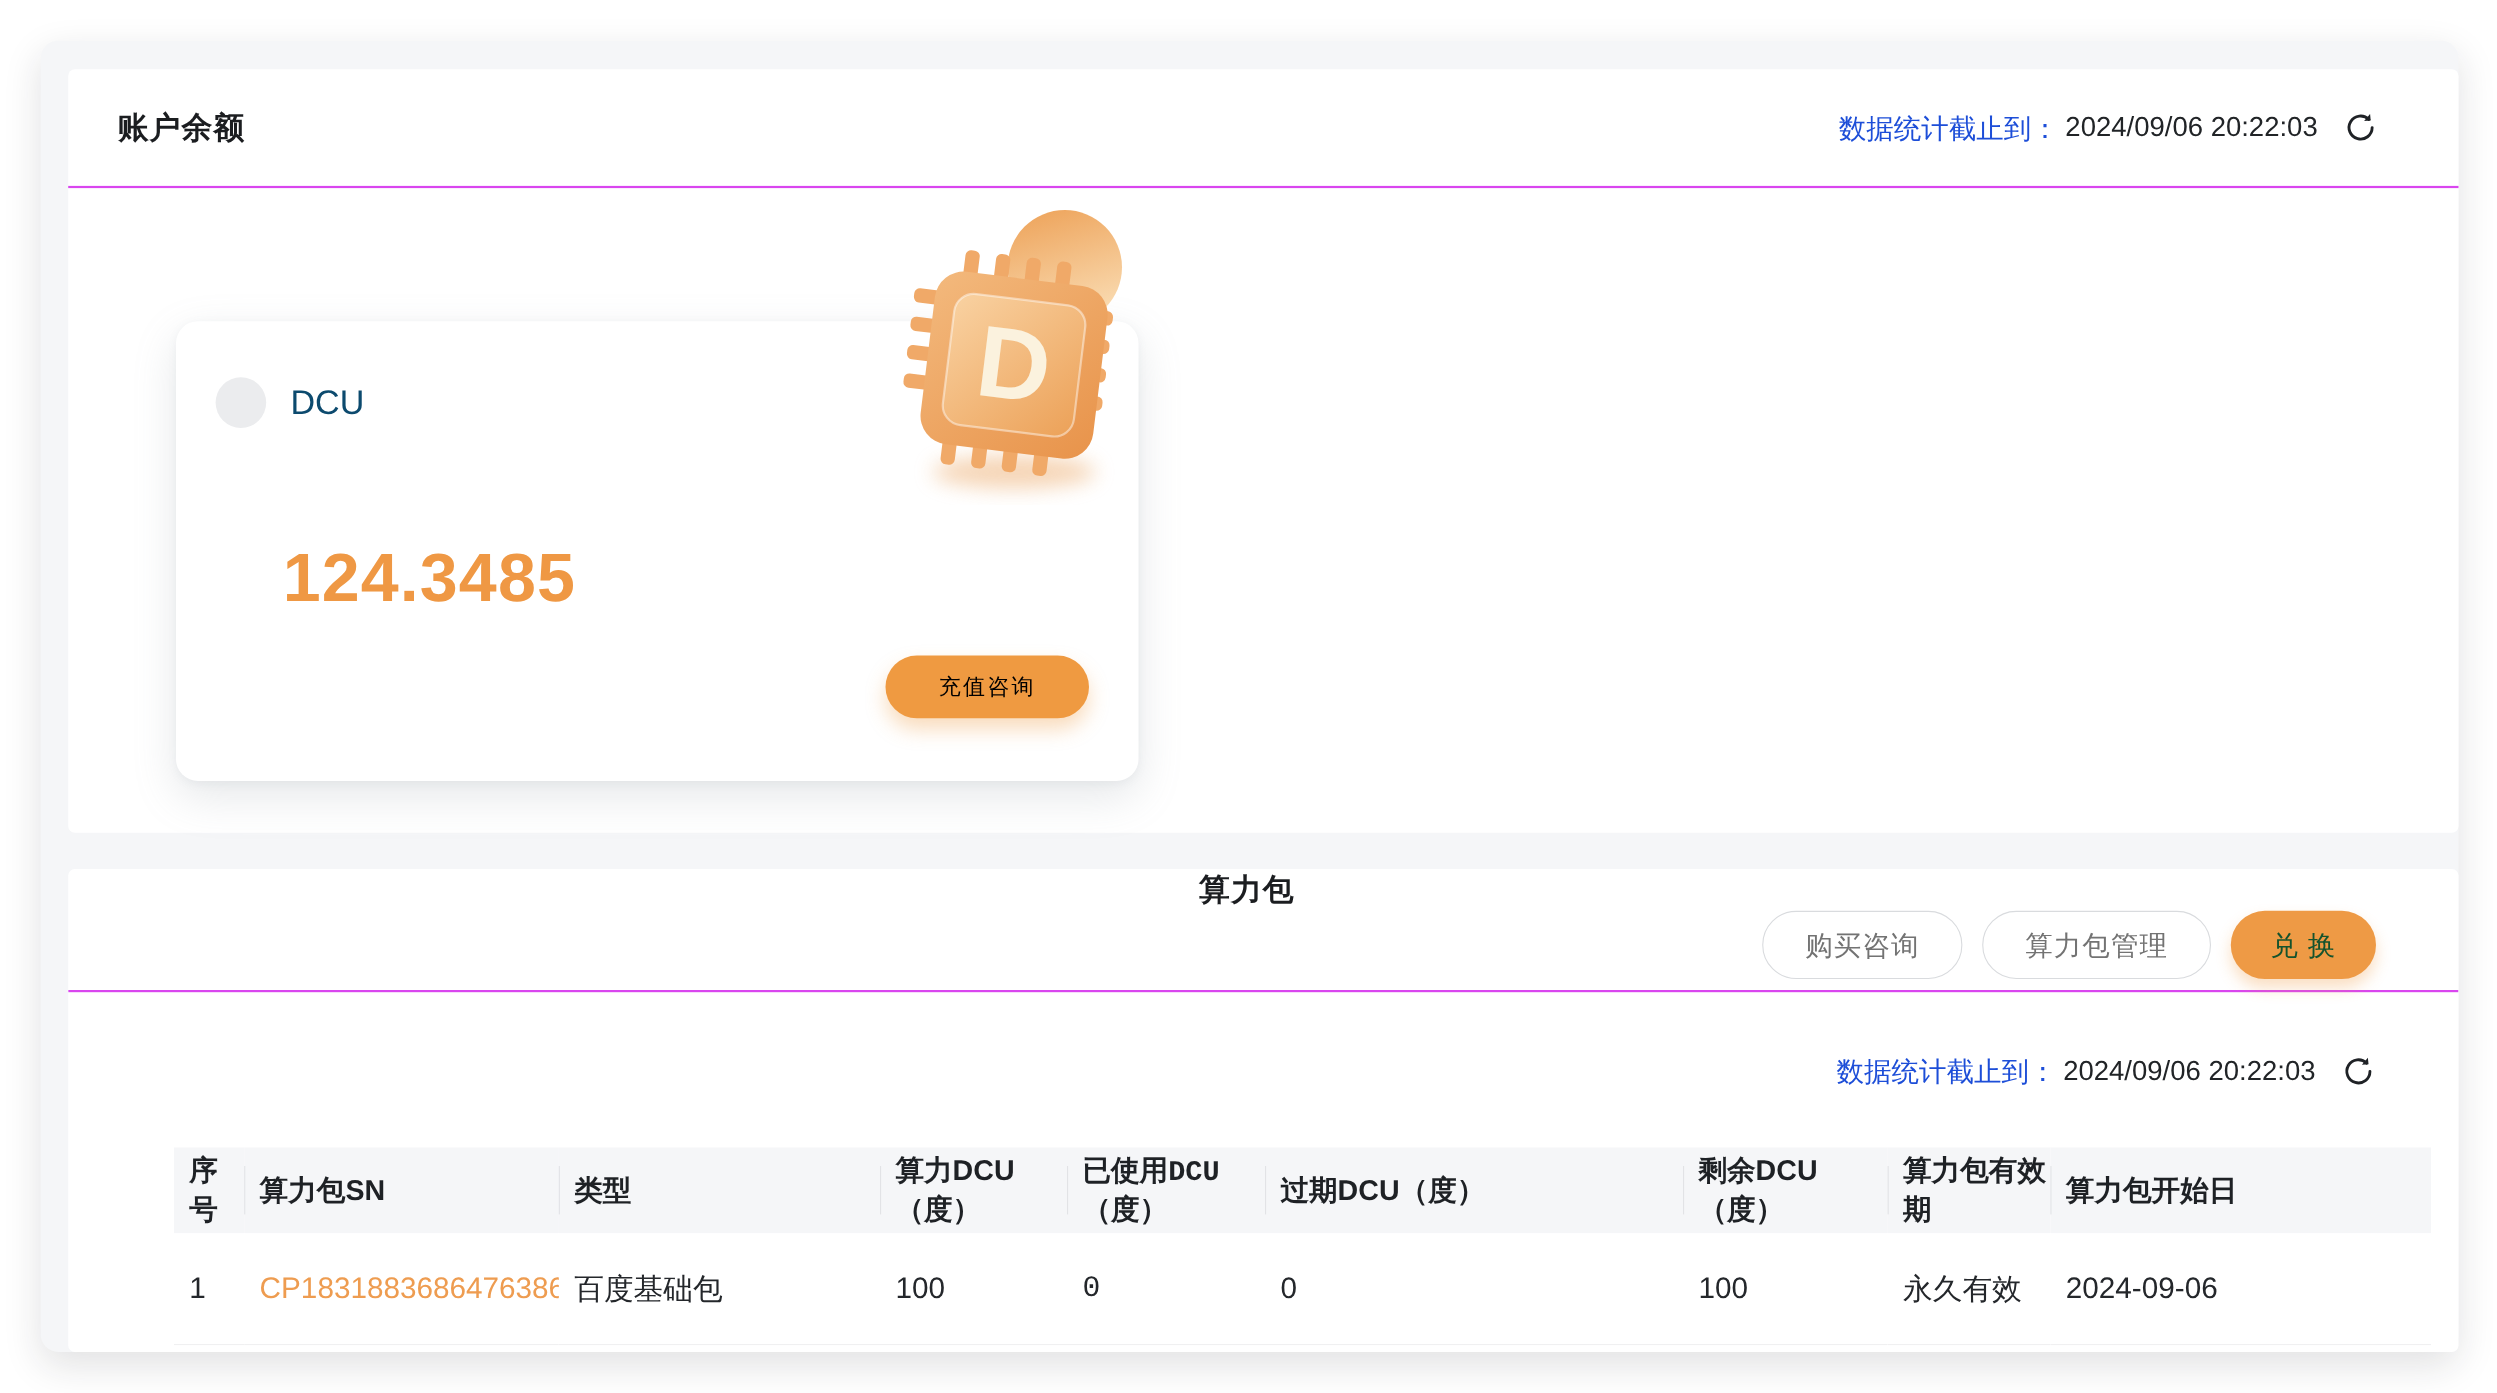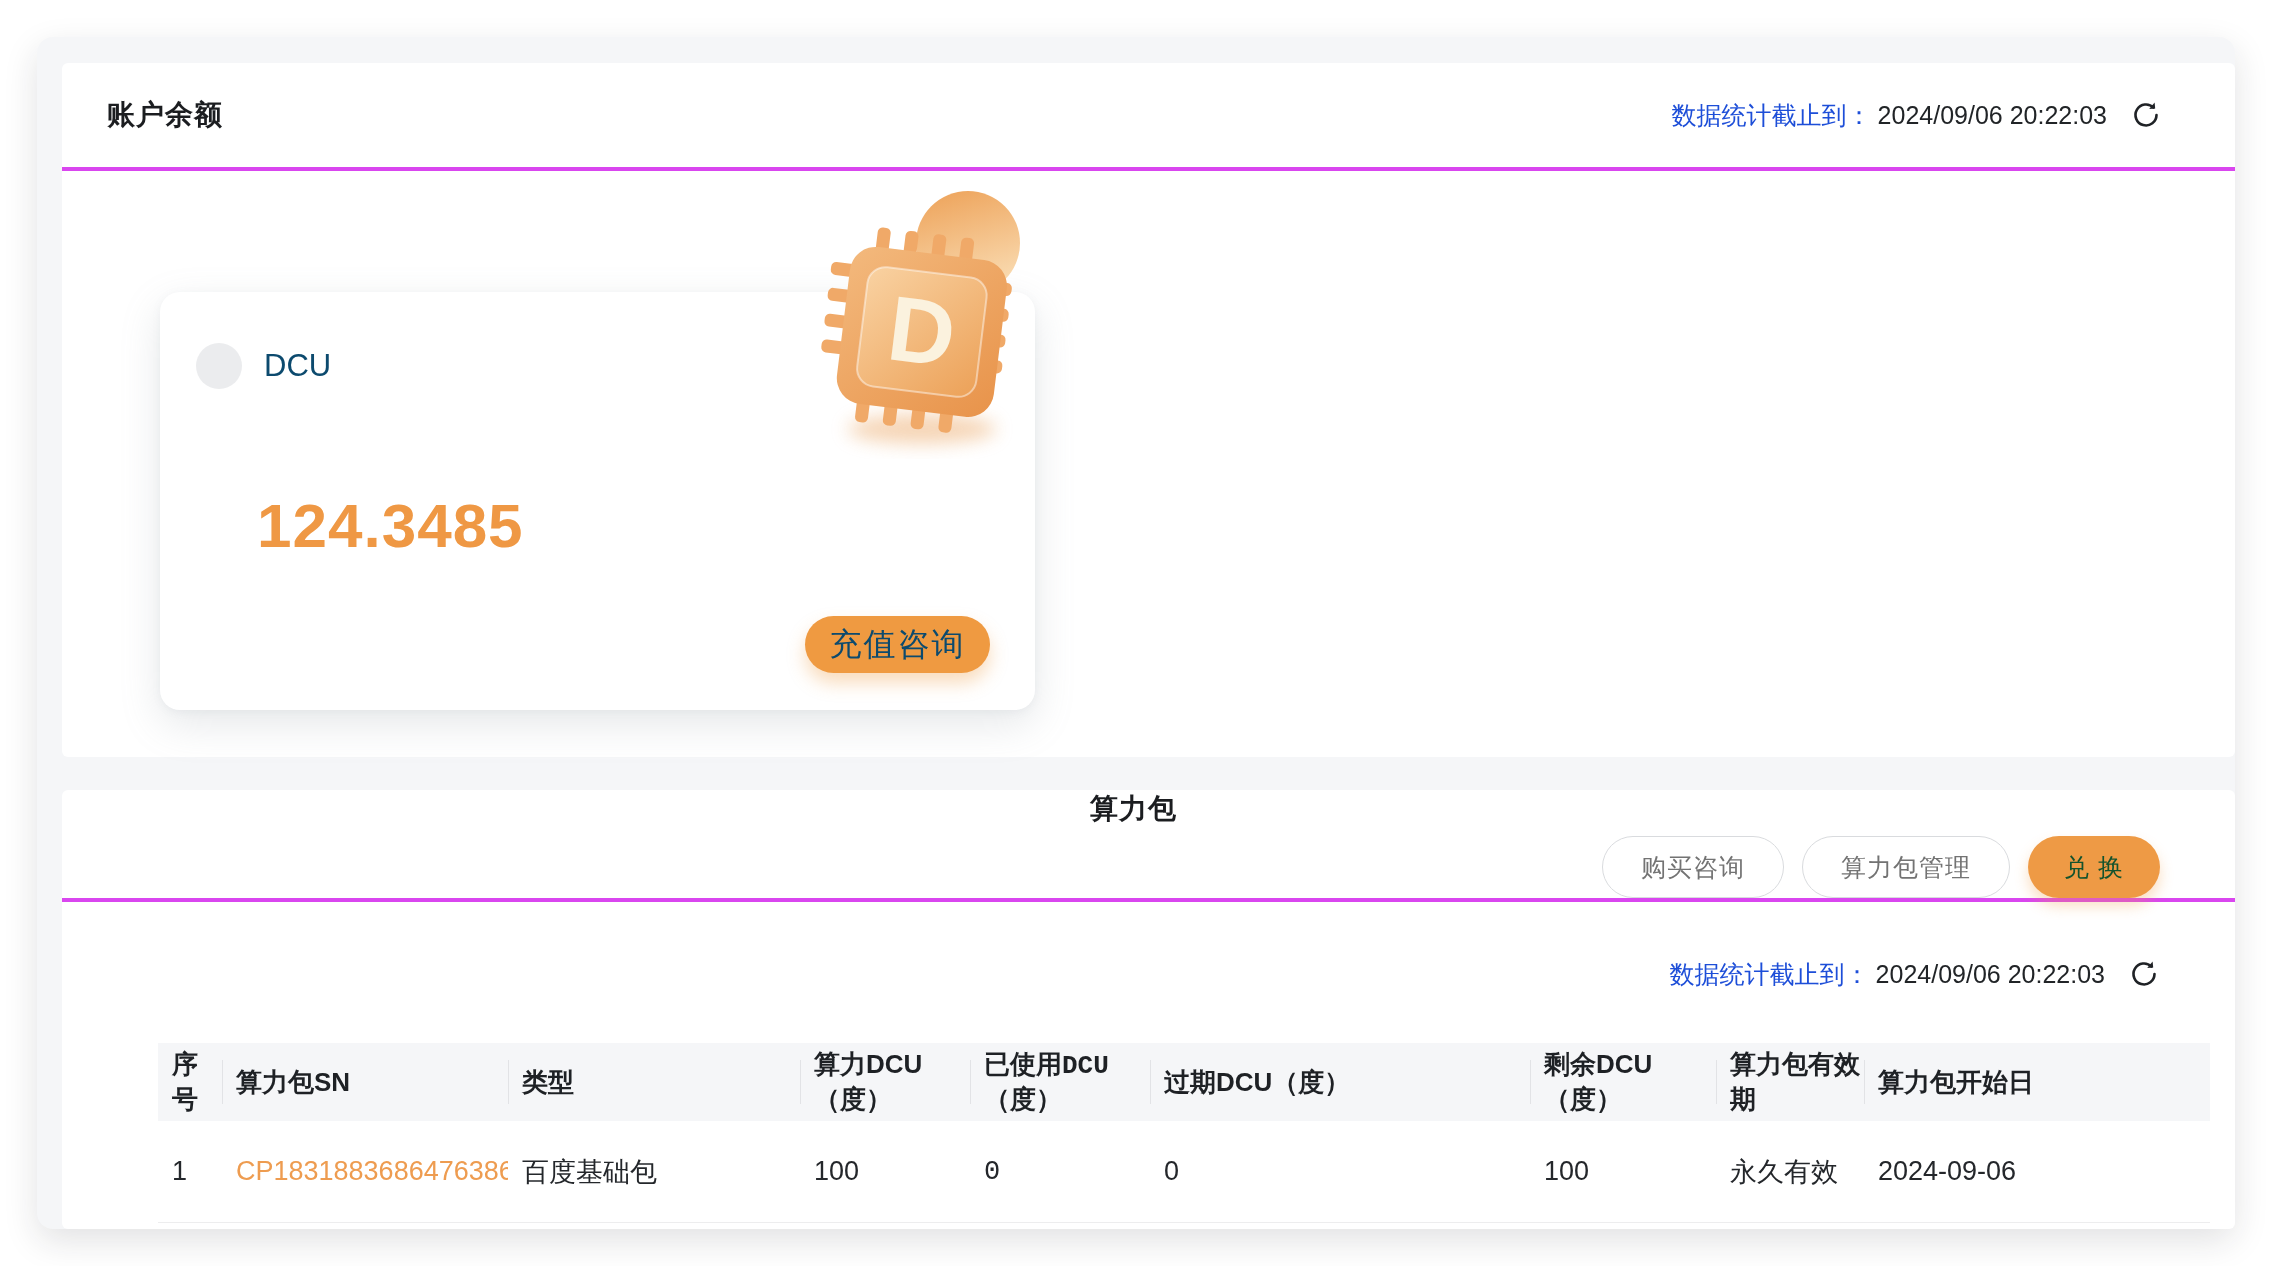--- a/index.html
+++ b/index.html
@@ -8,21 +8,21 @@
 
   .panel { position:absolute; left:37px; top:37px; width:2198px; height:1192px;
            background:#f5f6f8; border-radius:16px;
            box-shadow:0 12px 34px rgba(30,34,40,0.13); }
 
   .card { position:absolute; background:#fff; border-radius:6px; }
   .card-balance { left:25px; top:26px;  width:2173px; height:694px; }
   .card-package { left:25px; top:753px; width:2173px; height:439px; overflow:hidden; }
 
   .sec-header { display:flex; align-items:center; padding:0 70px 0 45px;
-                border-bottom:4px solid #d946ef;justify-content:space-between; }
+                border-bottom:2px solid #d946ef; }
   .card-balance .sec-header { height:108px; }
   .card-package .sec-header { height:112px; }
   .sec-title { font-size:28px; font-weight:700; color:#1b1d20; letter-spacing:1px; }
 
   .stats { display:flex; align-items:center; margin-left:auto; }
   .stats-label { font-size:25px; color:#1d4ed8; }
   .stats-time  { font-size:25px; color:#212427; margin-left:6px; }
   .refresh-btn { width:38px; height:38px; margin-left:20px; display:flex;
                  align-items:center; justify-content:center; cursor:pointer; background:none; border:none; }
 
@@ -30,23 +30,23 @@
 
   
   .dcu-card { position:absolute; left:98px; top:229px; width:875px; height:418px;
               background:#fff; border-radius:20px;
               box-shadow:0 14px 40px rgba(130,138,150,0.20), 0 2px 8px rgba(130,138,150,0.08); }
   .dcu-row { position:absolute; left:36px; top:51px; display:flex; align-items:center; }
   .dcu-dot { width:46px; height:46px; border-radius:50%; background:#ebecee; }
   .dcu-label { font-size:31px; color:#0c4a6e; margin-left:22px; }
   .dcu-balance { position:absolute; left:97px; top:198px; font-size:62px; font-weight:700;
                  color:#ef9844; letter-spacing:1px;text-align:center; }
-  .recharge-btn { position:absolute; left:645px; top:324px; width:185px; height:57px;
-                  border:none; border-radius:29px; background:#ef9a41; color:#0c4a6e;
-                  font-size:32px; letter-spacing:2px; display:flex; align-items:center;
+  .recharge-btn { position:absolute; left:645px; top:304px; width:185px; height:57px;
+                  border:none; border-radius:29px; background:#ef9a41; color:#000000;
+                  font-size:20px; letter-spacing:2px; display:flex; align-items:center;
                   justify-content:center; cursor:pointer;
                   box-shadow:0 10px 18px rgba(239,154,65,0.35); }
 
   .chip-illustration { position:absolute; left:748px; top:118px; width:250px; height:280px;
                        pointer-events:none; }
 
   
   .btn-row { margin-left:auto; display:flex; align-items:center; gap:18px; }
   .btn { height:62px; border-radius:32px; font-size:25px; display:flex; align-items:center;
          justify-content:center; cursor:pointer; letter-spacing:1px; }

